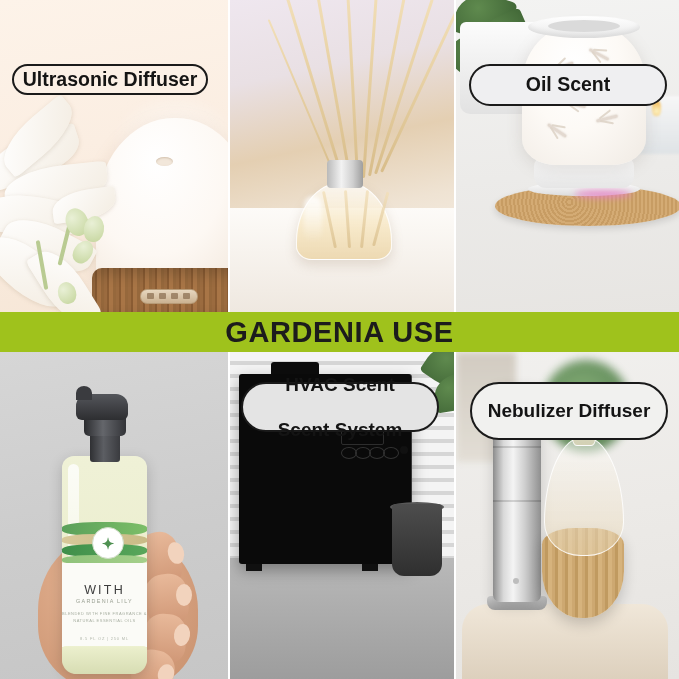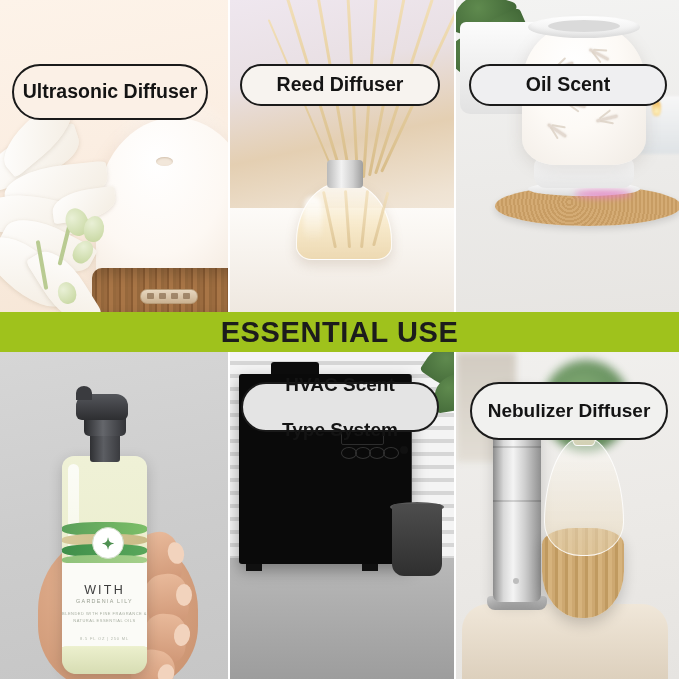--- a/index.html
+++ b/index.html
@@ -24,21 +24,21 @@
                font-family:"Liberation Sans", sans-serif;}
 
   
   .pill{position:absolute;z-index:6;border:2px solid #1a1a1a;border-radius:999px;
         display:flex;flex-direction:column;align-items:center;justify-content:center;
         text-align:center;line-height:1.12;padding:6px 14px;box-sizing:border-box;}
   .pill span{color:#141414;font-weight:bold;font-size:19.5px;white-space:nowrap;
              font-family:"Liberation Sans", sans-serif;}
   .pill.two span{font-size:19px;}
 
-  .pill-ultra{left:12px;top:64px;width:196px;height:56px;background:#fbf0e6;}
+  .pill-ultra{left:12px;top:64px;width:196px;height:31px;background:#fbf0e6;}
   .pill-reed{left:240px;top:64px;width:200px;height:42px;background:#f7f3ef;}
   .pill-oil{left:469px;top:64px;width:198px;height:42px;background:#efeff1;}
   .pill-mist{left:10px;top:382px;width:200px;height:58px;background:#cfcfcf;}
   .pill-hvac{left:241px;top:382px;width:198px;height:50px;background:#e4e4e4;gap:24px;}
   .pill-neb{left:470px;top:382px;width:198px;height:58px;background:#f1f1ef;}
 
   
   .sc-ultra{background:linear-gradient(170deg,#fdf3e9 0%,#fbeee2 45%,#f6e6d6 100%);}
   .ul-dome{position:absolute;left:96px;top:118px;width:158px;height:170px;
       border-radius:78px 78px 14px 14px / 96px 96px 12px 12px;
@@ -274,21 +274,21 @@
         <div class="dragonfly" style="left:42px;top:78px;transform:rotate(12deg);"></div>
         <div class="dragonfly" style="left:74px;top:92px;transform:rotate(-14deg);"></div>
         <div class="dragonfly" style="left:24px;top:104px;transform:rotate(34deg);"></div>
       </div>
       <div class="ow-dish"></div>
       <div class="ow-dish-in"></div>
     </div>
   </div>
 
   <div class="banner">
-    <div class="banner-text">ESSENTIAL USE</div>
+    <div class="banner-text">GARDENIA USE</div>
   </div>
 
   <div class="grid-row row-bottom">
 
     <div class="cell c1 sc-mist">
       <div class="hand"></div>
       <div class="finger" style="left:140px;top:180px;width:40px;height:56px;transform:rotate(-14deg);"></div>
       <div class="finger" style="left:146px;top:222px;width:42px;height:52px;transform:rotate(-6deg);"></div>
       <div class="finger" style="left:144px;top:262px;width:42px;height:50px;transform:rotate(4deg);"></div>
       <div class="finger" style="left:132px;top:298px;width:42px;height:44px;transform:rotate(12deg);"></div>
@@ -349,27 +349,24 @@
       <div class="nb-led"></div>
       <div class="nb-wood"></div>
       <div class="nb-glass"></div>
       <div class="nb-spout"></div>
     </div>
   </div>
 
   <div class="pill pill-ultra">
     <span>Ultrasonic Diffuser</span>
   </div>
-  <div class="pill pill-reed">
-    <span>Reed Diffuser</span>
-  </div>
   <div class="pill pill-oil">
     <span>Oil Scent</span>
   </div>
   <div class="pill pill-hvac two">
     <span>HVAC Scent</span>
-    <span>Type System</span>
+    <span>Scent System</span>
   </div>
   <div class="pill pill-neb two">
     <span>Nebulizer Diffuser</span>
   </div>
 
 </div>
 
 </body></html>

